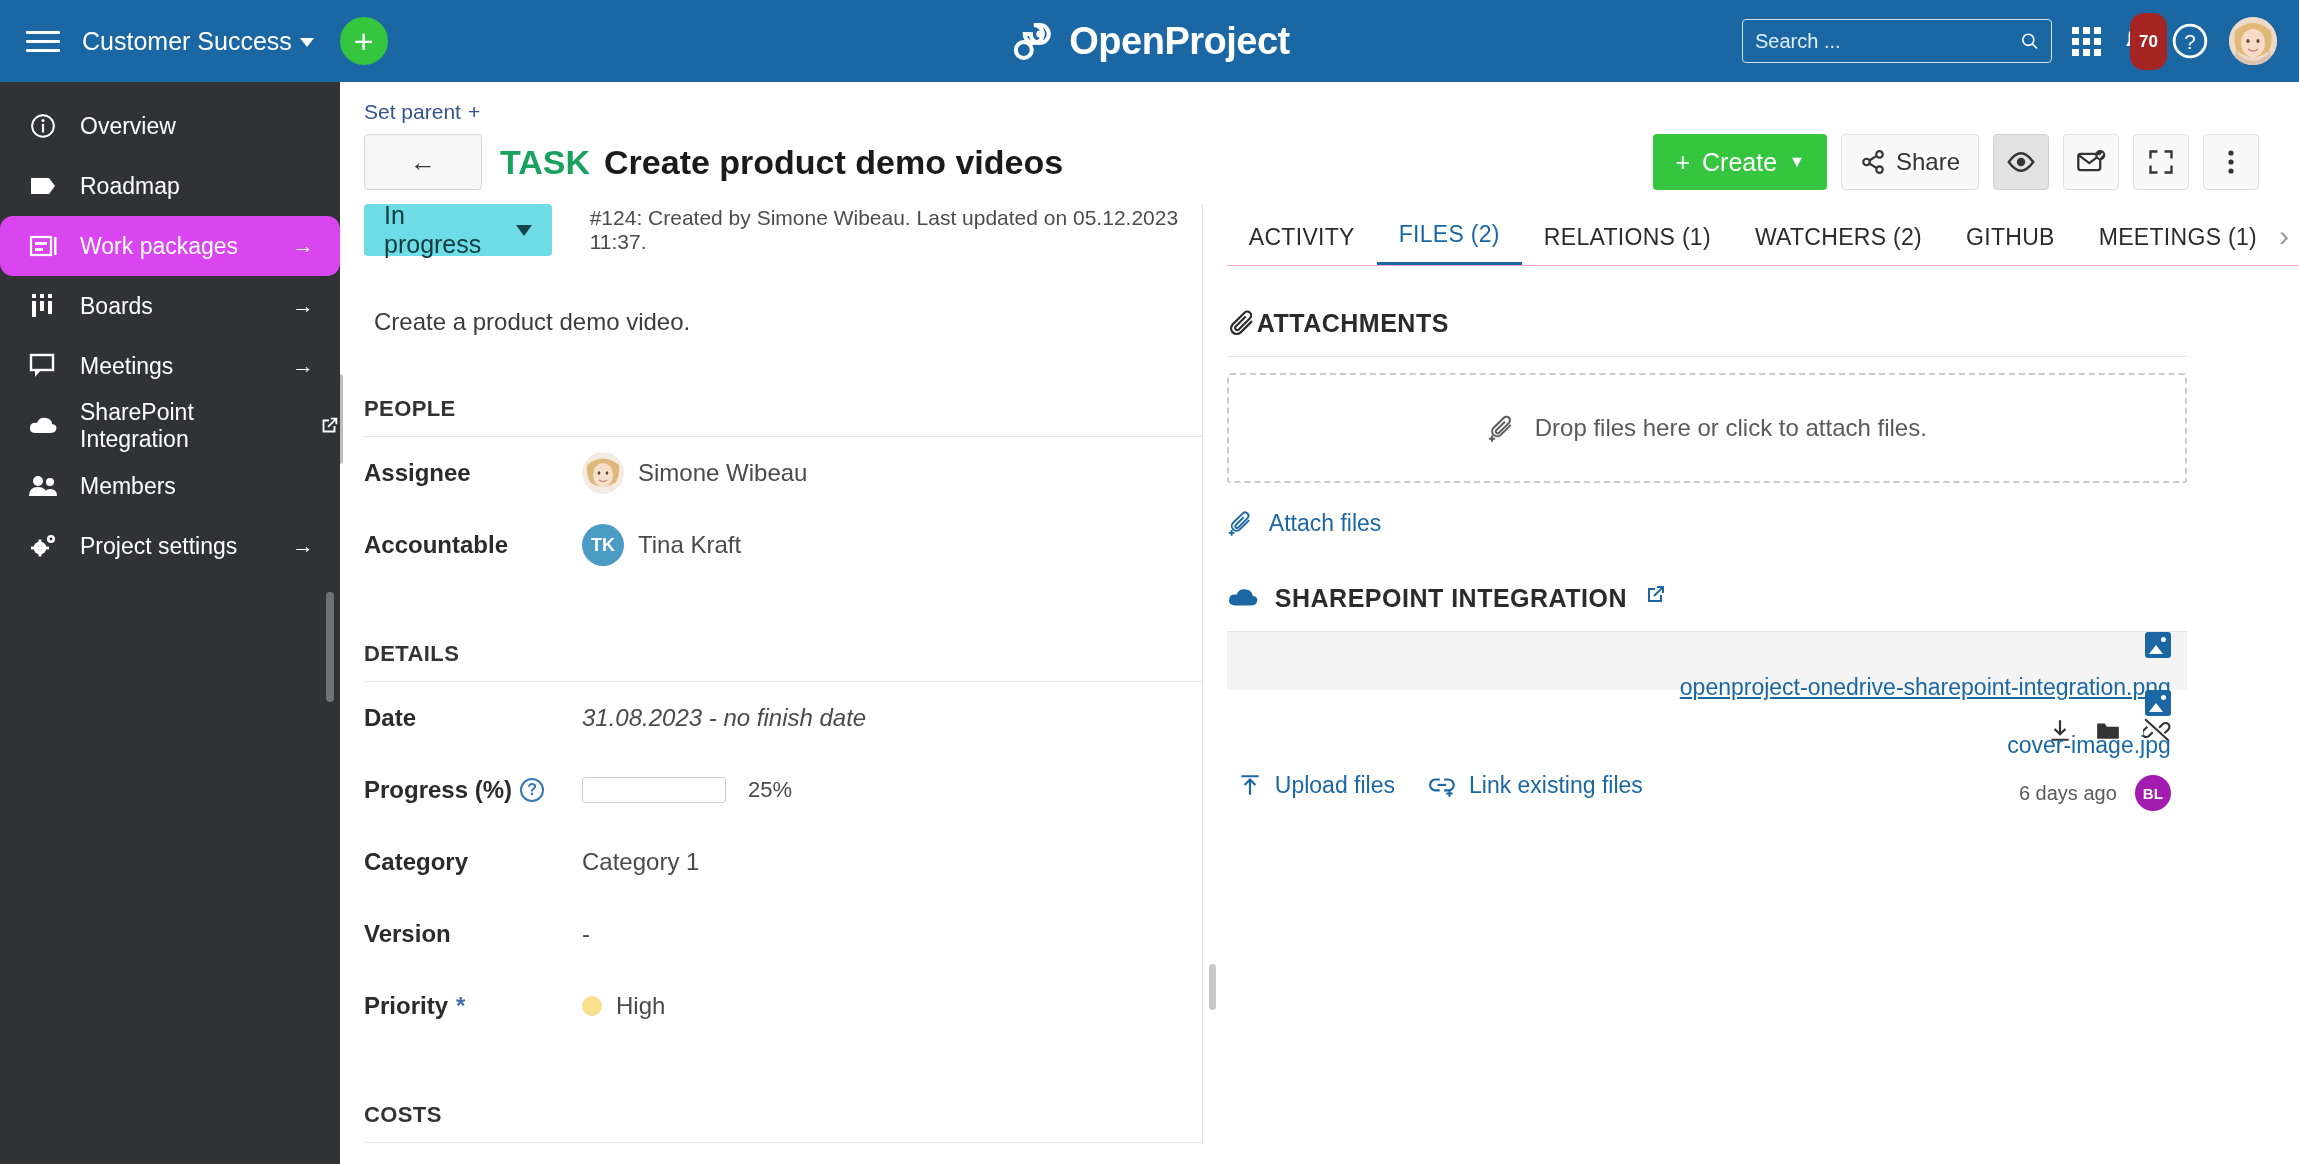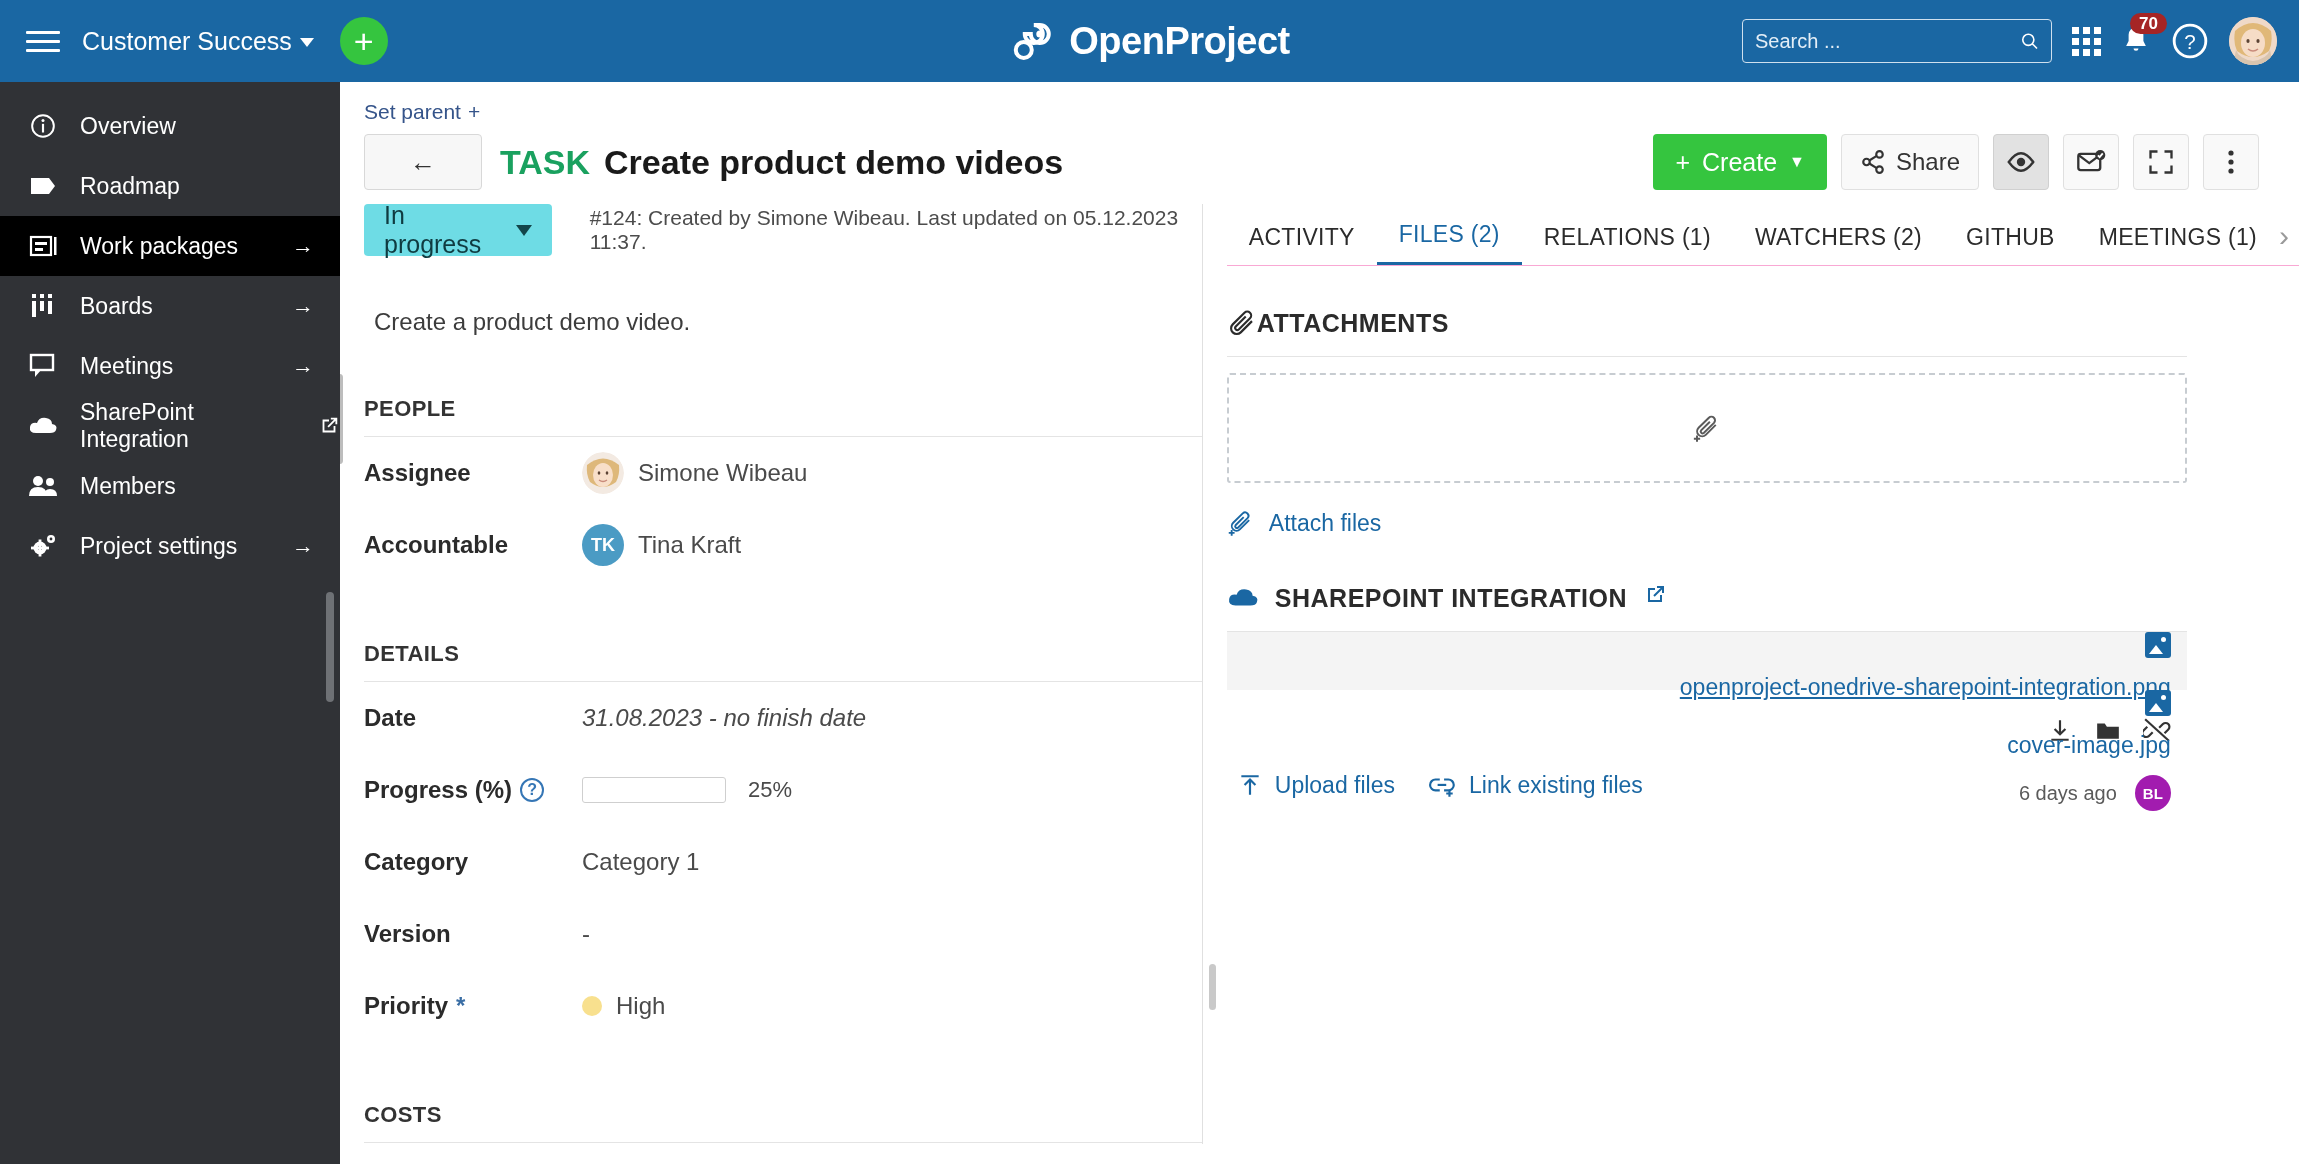--- a/index.html
+++ b/index.html
@@ -56,40 +56,40 @@
     flex: 1; background: transparent; border: none; outline: none;
     color: #fff; font-size: 20px; font-family: "Liberation Sans", sans-serif;
   }
   .search-box input::placeholder { color: #e3eef7; }
   .icon-btn { cursor: pointer; display:flex; align-items:center; justify-content:center; position: relative; }
   .grid-icon { display: grid; grid-template-columns: repeat(3, 7px); gap: 4px; }
   .grid-icon i { width: 7px; height: 7px; background: #fff; display:block; }
   .badge {
     position: absolute; top: -12px; right: -16px;
     background: #A52525; color: #fff; border-radius: 14px;
-    font-size: 17px; padding: 0 9px; font-weight: bold; line-height: 1.25;
+    font-size: 17px; padding: 18px 9px; font-weight: bold; line-height: 1.25;
   }
   .avatar-img {
     width: 48px; height: 48px; border-radius: 50%; overflow: hidden;
     background: #f0d9c8; position: relative; cursor: pointer;
   }
 
   
   .sidebar {
     position: absolute; top: 82px; left: 0;
     width: 340px; height: 1082px;
     background: #303236;
     padding-top: 14px;
   }
   .side-item {
     height: 60px; display: flex; align-items: center;
     color: #ffffff; font-size: 23px; cursor: pointer;
     padding-left: 24px; position: relative;
   }
-  .side-item.active { background: #000000; }
+  .side-item.active { background: #d946ef; border-radius: 13px; }
   .side-item .s-icon {
     width: 38px; margin-right: 18px; display:flex; align-items:center; justify-content:center;
     flex: 0 0 38px;
   }
   .side-arrow {
     position: absolute; right: 26px; font-size: 22px; color: #fff;
   }
   .side-ext { margin-left: 10px; display: inline-flex; }
   .sb-scroll {
     position: absolute; left: 326px; top: 510px; width: 8px; height: 110px;
@@ -612,20 +612,21 @@
         </svg>
         <span>ATTACHMENTS</span>
       </div>
       <div class="att-rule"></div>
 
       <div class="dropzone">
         <svg width="30" height="30" viewBox="0 0 24 24">
           <path d="M19 9.5 L11 17.5 a4 4 0 0 1-5.7-5.7 L13.5 3.8 a2.9 2.9 0 0 1 4.1 4.1 L9.4 16 a1.5 1.5 0 0 1-2.1-2.1 L14.3 7" fill="none" stroke="#5a5a5a" stroke-width="1.6"></path>
           <path d="M4 18v5M1.5 20.5h5" stroke="#5a5a5a" stroke-width="1.6"></path>
         </svg>
+        <span>Drop files here or click to attach files.</span>
       </div>
 
       <div class="link-row">
         <svg width="28" height="28" viewBox="0 0 24 24">
           <path d="M19 9.5 L11 17.5 a4 4 0 0 1-5.7-5.7 L13.5 3.8 a2.9 2.9 0 0 1 4.1 4.1 L9.4 16 a1.5 1.5 0 0 1-2.1-2.1 L14.3 7" fill="none" stroke="#1A67A3" stroke-width="1.6"></path>
           <path d="M4 18v5M1.5 20.5h5" stroke="#1A67A3" stroke-width="1.6"></path>
         </svg>
         <span>Attach files</span>
       </div>
 

